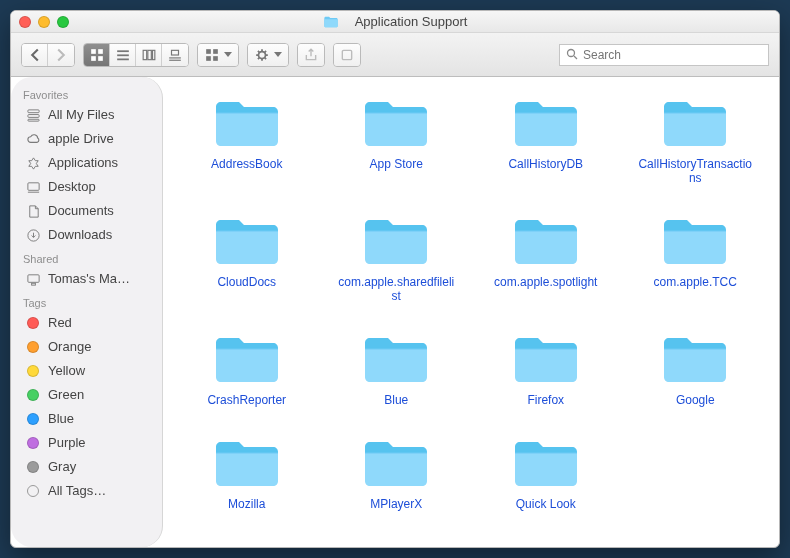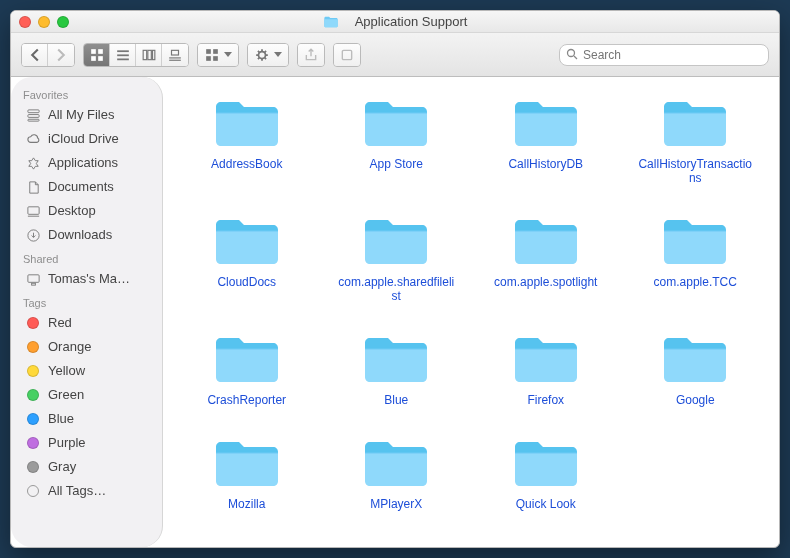--- a/index.html
+++ b/index.html
@@ -15,21 +15,21 @@
 .title-folder-icon svg { width: 16px; height: 14px; display: block; }
 .toolbar { height: 44px; background: linear-gradient(#f3f3f3,#e4e4e4); border-bottom: 1px solid #bdbdbd; display: flex; align-items: center; padding: 0 10px; gap: 8px; }
 .seg { display: flex; border: 1px solid #bababa; border-radius: 4px; overflow: hidden; background: #fff; }
 .seg .btn { width: 26px; height: 22px; display: flex; align-items: center; justify-content: center; background: linear-gradient(#fdfdfd,#f0f0f0); border-right: 1px solid #cfcfcf; color: #6a6a6a; }
 .seg .btn:last-child { border-right: none; }
 .seg .btn.active { background: linear-gradient(#8f8f8f,#757575); color: #fff; }
 .btn svg { width: 14px; height: 14px; }
 .dropdown .btn { width: 40px; justify-content: center; gap: 2px; }
 .dropdown .btn::after { content: ""; border-left: 4px solid transparent; border-right: 4px solid transparent; border-top: 5px solid #777; margin-left: 3px; }
 .spacer { flex: 1; }
-.search-wrap { display: flex; align-items: center; width: 210px; height: 22px; border: 1px solid #c5c5c5; border-radius: 8px; background: #fff; padding: 0 6px; gap: 5px; }
+.search-wrap { display: flex; align-items: center; width: 210px; height: 22px; border: 1px solid #c5c5c5; border-radius: 0; background: #fff; padding: 0 6px; gap: 5px; }
 .search-wrap svg { width: 12px; height: 12px; fill: #888; }
 .search-wrap input { border: none; outline: none; font-size: 12px; width: 100%; background: transparent; color: #555; }
 .body { display: flex; flex: 1; min-height: 0; }
 .sidebar { width: 152px; background: #f2f1f3; border-right: 1px solid #d6d6d6; overflow-y: auto; font-size: 13px; padding-top: 6px; border-radius: 21px; }
 .sb-header { font-size: 11px; color: #8e8e8e; padding: 6px 10px 2px 12px; font-weight: 500; }
 .sb-item { display: flex; align-items: center; gap: 7px; padding: 2px 10px 2px 14px; color: #444; line-height: 20px; white-space: nowrap; overflow: hidden; text-overflow: ellipsis; }
 .sb-item .ico { width: 16px; height: 16px; display: flex; align-items: center; justify-content: center; color: #7a7a7a; }
 .sb-item .ico svg { width: 15px; height: 15px; }
 .tag-dot { width: 12px; height: 12px; border-radius: 50%; border: 1px solid rgba(0,0,0,0.15); }
 .tag-outline { width: 12px; height: 12px; border-radius: 50%; border: 1.5px solid #9a9a9a; background: transparent; }
@@ -159,47 +159,47 @@
             </svg>
           </span>
           <span>All My Files</span>
         </div>
         <div class="sb-item">
           <span class="ico">
             <svg viewBox="0 0 16 16">
               <path d="M5 11a3 3 0 010-6 4 4 0 017.5 1.5A2.5 2.5 0 0112 11H5z" fill="none" stroke="#7a7a7a" stroke-width="1.2"></path>
             </svg>
           </span>
-          <span>iCloud Drive</span>
+          <span>apple Drive</span>
         </div>
         <div class="sb-item">
           <span class="ico">
             <svg viewBox="0 0 16 16">
               <path d="M8 2l2 3h3l-2 3 2 3h-3l-2 3-2-3H3l2-3-2-3h3l2-3z" fill="none" stroke="#7a7a7a" stroke-width="1"></path>
             </svg>
           </span>
           <span>Applications</span>
+        </div>
+        <div class="sb-item">
+          <span class="ico">
+            <svg viewBox="0 0 16 16">
+              <rect x="2" y="3" width="12" height="8" rx="1" fill="none" stroke="#7a7a7a"></rect>
+              <line x1="2" y1="13" x2="14" y2="13" stroke="#7a7a7a"></line>
+            </svg>
+          </span>
+          <span>Desktop</span>
         </div>
         <div class="sb-item">
           <span class="ico">
             <svg viewBox="0 0 16 16">
               <path d="M4 2h6l3 3v9H4V2z" fill="none" stroke="#7a7a7a"></path>
               <path d="M10 2v3h3" fill="none" stroke="#7a7a7a"></path>
             </svg>
           </span>
           <span>Documents</span>
-        </div>
-        <div class="sb-item">
-          <span class="ico">
-            <svg viewBox="0 0 16 16">
-              <rect x="2" y="3" width="12" height="8" rx="1" fill="none" stroke="#7a7a7a"></rect>
-              <line x1="2" y1="13" x2="14" y2="13" stroke="#7a7a7a"></line>
-            </svg>
-          </span>
-          <span>Desktop</span>
         </div>
         <div class="sb-item">
           <span class="ico">
             <svg viewBox="0 0 16 16">
               <circle cx="8" cy="8" r="6" fill="none" stroke="#7a7a7a"></circle>
               <path d="M8 5v5M6 8l2 2 2-2" fill="none" stroke="#7a7a7a"></path>
             </svg>
           </span>
           <span>Downloads</span>
         </div>

